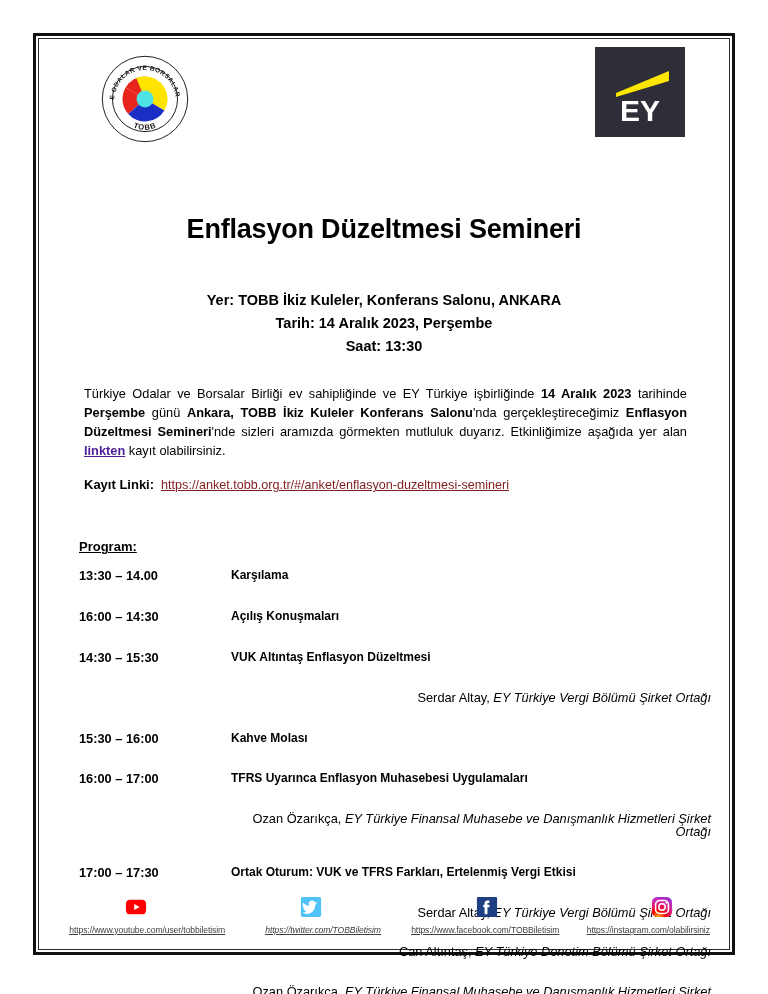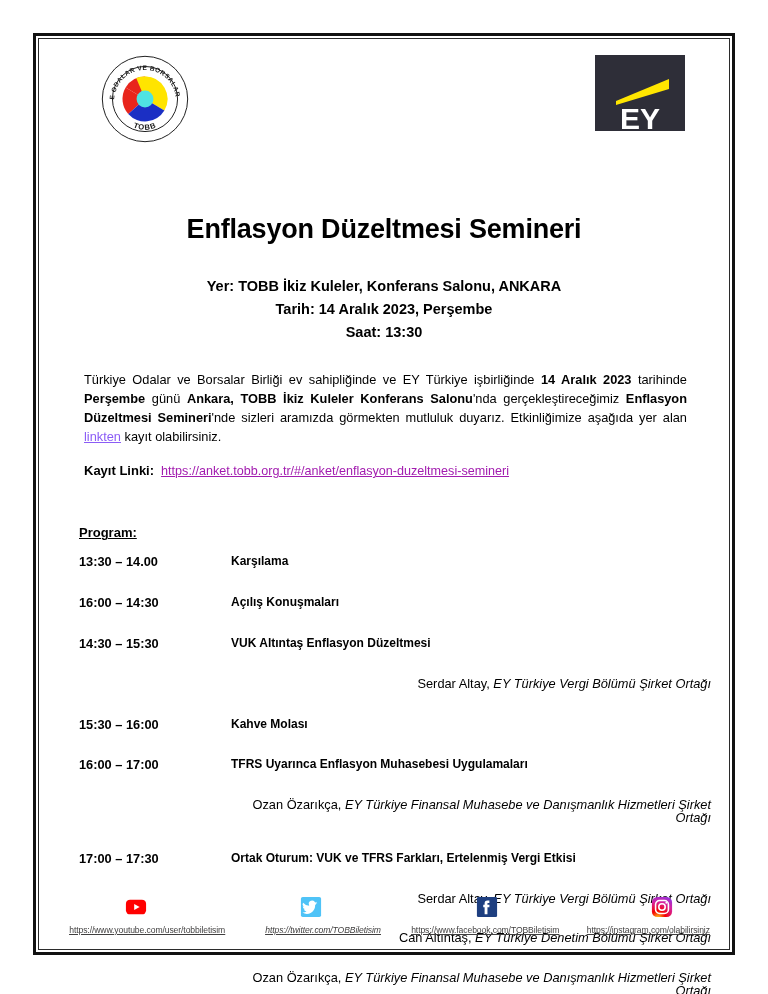--- a/index.html
+++ b/index.html
@@ -54,65 +54,65 @@
   .tobb-logo {
     position: absolute;
     left: 44px;
     top: 10px;
     width: 88px;
     height: 88px;
   }
   .ey-logo {
     position: absolute;
     right: 26px;
-    top: 10px;
+    top: 2px;
     width: 90px;
-    height: 76px;
+    height: 90px;
     background: #2e2e38;
     overflow: hidden;
   }
   .ey-logo svg { display: block; }
 
   
   .doc-title {
     text-align: center;
     font-size: 27px;
     font-weight: bold;
     letter-spacing: -0.2px;
     margin: 47px 0 0 0;
   }
   .subtitle-block {
     text-align: center;
-    margin-top: 30px;
+    margin-top: 44px;
     font-size: 14.5px;
     font-weight: bold;
     line-height: 1.58;
   }
 
   
   .intro-para {
     margin: 27px 24px 0 27px;
     font-size: 12.8px;
     line-height: 1.48;
     text-align: justify;
     text-justify: inter-word;
   }
   .intro-para b { font-weight: bold; }
   .link-inline {
-    color: #8b5cf6;
-    font-weight: normal;
+    color: #4c1d95;
+    font-weight: bold;
   }
 
   .kayit-row {
     margin: 17px 0 0 27px;
     font-size: 13px;
   }
   .kayit-label { font-weight: bold; }
   .kayit-url {
-    color: #a21caf;
+    color: #7f1d1d;
     text-decoration: underline;
     margin-left: 7px;
     font-size: 12.6px;
   }
 
   
   .program-heading {
     margin: 47px 0 0 22px;
     font-size: 13px;
     font-weight: bold;

